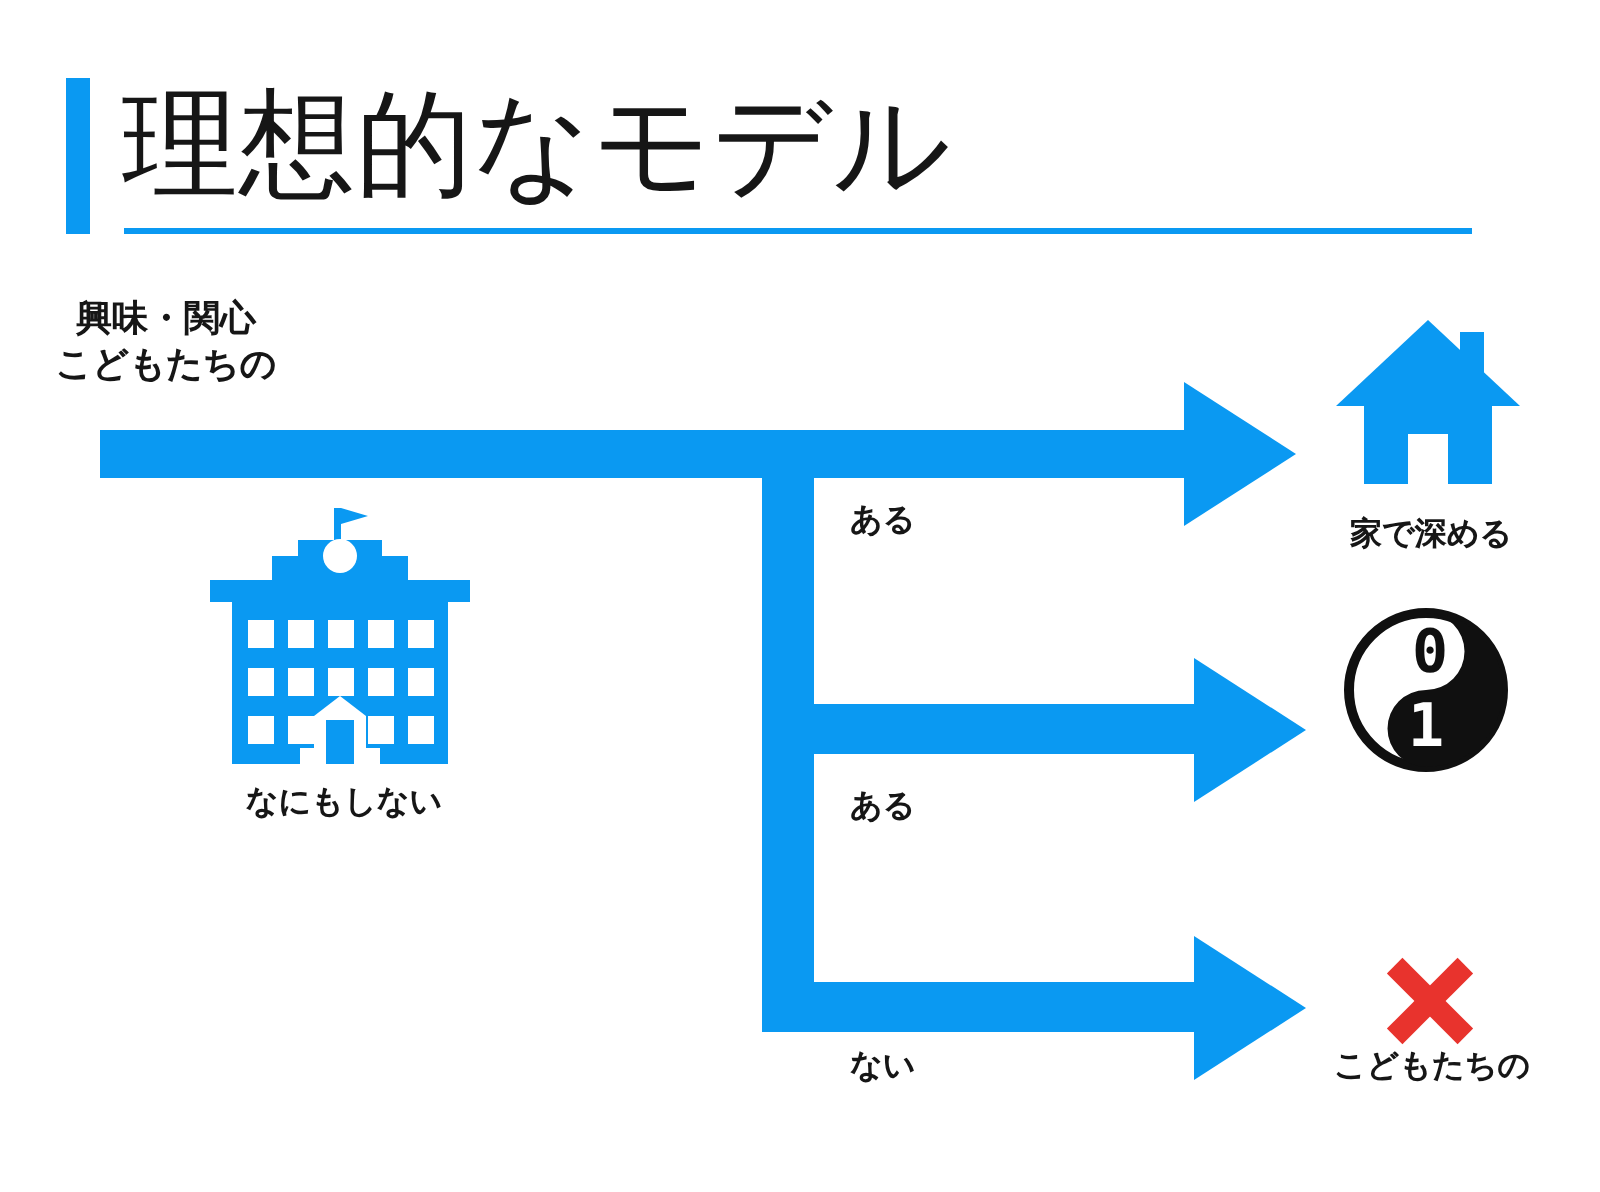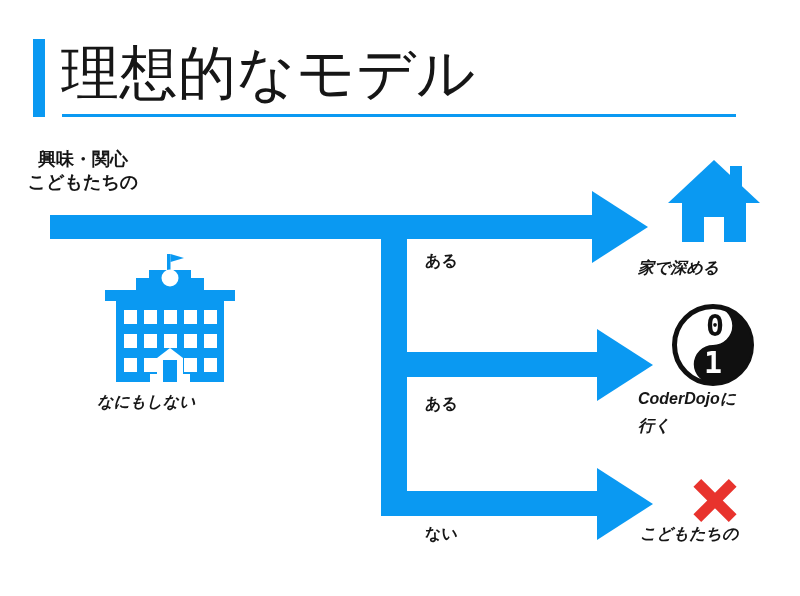--- a/index.html
+++ b/index.html
@@ -13,21 +13,21 @@
   .slide{position:relative;width:800px;height:596px;background:#ffffff;overflow:hidden;}
 
   
   .accent-bar{position:absolute;left:33px;top:39px;width:12px;height:78px;background:var(--accent-blue);}
   .slide-title{position:absolute;left:61px;top:41px;margin:0;font-size:58px;line-height:1.1;
                font-weight:400;letter-spacing:0.5px;color:var(--text-black);white-space:nowrap;}
   .title-underline{position:absolute;left:62px;top:114px;width:674px;height:3px;background:var(--accent-blue);}
 
   
   .lbl{position:absolute;font-weight:700;font-size:16px;line-height:1.25;color:var(--text-black);white-space:nowrap;}
-  .lbl.center{white-space:normal;font-style:italic;}
+  .lbl.center{text-align:center;white-space:normal;}
 
   .interest-label{position:absolute;left:3px;top:148px;width:160px;text-align:center;
                   font-weight:700;font-size:18px;line-height:23px;color:var(--text-black);}
 
   
   .bar{position:absolute;background:var(--accent-blue);}
   .bar-main{left:50px;top:215px;width:543px;height:24px;}
   .bar-vert{left:381px;top:215px;width:26px;height:301px;}
   .bar-b2{left:381px;top:352px;width:217px;height:25px;}
   .bar-b3{left:381px;top:491px;width:217px;height:25px;}
@@ -129,22 +129,20 @@
     <rect x="36" y="57" width="20" height="25" class="fill-white"></rect>
   </svg>
   <div class="lbl center house-label">家で深める</div>
 
   <svg class="dojo-icon" width="84" height="84" viewBox="0 0 84 84">
     <circle cx="42" cy="42" r="38.5" fill="#ffffff" stroke="var(--dojo-black)" stroke-width="5"></circle>
     <path class="fill-dojo" d="M42,3.5 A38.5,38.5 0 0 1 42,80.5 A19.25,19.25 0 0 1 42,42 A19.25,19.25 0 0 0 42,3.5 Z"></path>
     <text x="44" y="33" text-anchor="middle" class="dojo-digit" fill="var(--dojo-black)">0</text>
     <text x="42" y="70" text-anchor="middle" class="dojo-digit" fill="#ffffff">1</text>
   </svg>
-  <div class="lbl center dojo-label-1">CoderDojoに</div>
-  <div class="lbl center dojo-label-2">行く</div>
 
   <div class="cross-icon">
     <div class="cross-bar a"></div>
     <div class="cross-bar b"></div>
   </div>
   <div class="lbl center nothing-label">こどもたちの</div>
 
 </div>
 
 </body></html>

